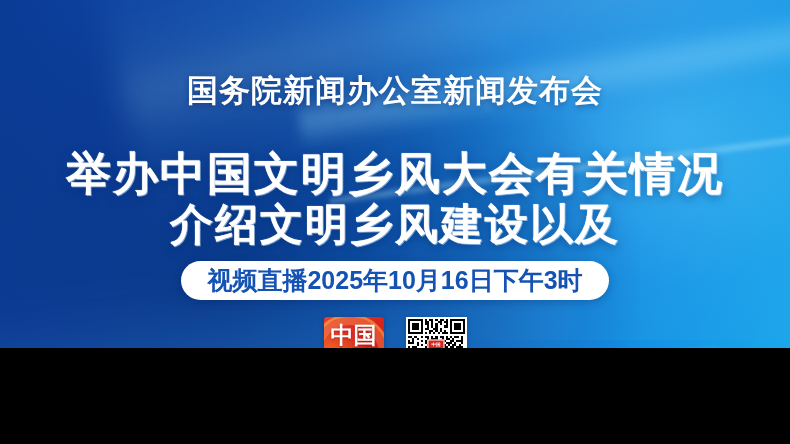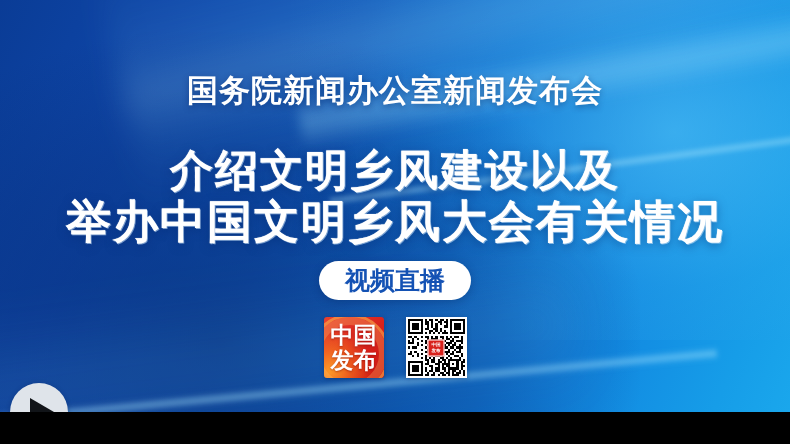--- a/index.html
+++ b/index.html
@@ -8,21 +8,21 @@
     padding: 0;
     background: #000;
   }
   body {
     font-family: "Liberation Sans", "DejaVu Sans", sans-serif;
   }
 
   #poster {
     position: relative;
     width: 790px;
-    height: 412px;
+    height: 348px;
     overflow: hidden;
     
     background:
       linear-gradient(112deg,
         #0a3c96 0%,
         #0e46a8 18%,
         #1157b8 38%,
         #0f6fd0 58%,
         #1186e0 76%,
         #169de8 92%,
@@ -359,27 +359,28 @@
   <div class="sweep-2"></div>
   <div class="sweep-3"></div>
   <div class="sweep-5"></div>
   <div class="sweep-4"></div>
 
   <div class="content">
 
     <div class="kicker">国务院新闻办公室新闻发布会</div>
 
     <div class="title-block">
+      <div class="title-line l2">举办中国文明乡风大会有关情况</div>
       <div class="title-line l1">介绍文明乡风建设以及</div>
-      <div class="title-line l2">举办中国文明乡风大会有关情况</div>
     </div>
 
     <div class="pill-wrap">
       <div class="pill">
         <span class="pill-label">视频直播</span>
+        <span class="pill-datetime">2025年10月16日下午3时</span>
       </div>
     </div>
 
     <div class="footer">
       <div class="badge-row">
 
         <div class="brand-logo">
           <div class="arcs"></div>
           <div class="cn-top">中国</div>
           <div class="cn-bottom">发布</div>

